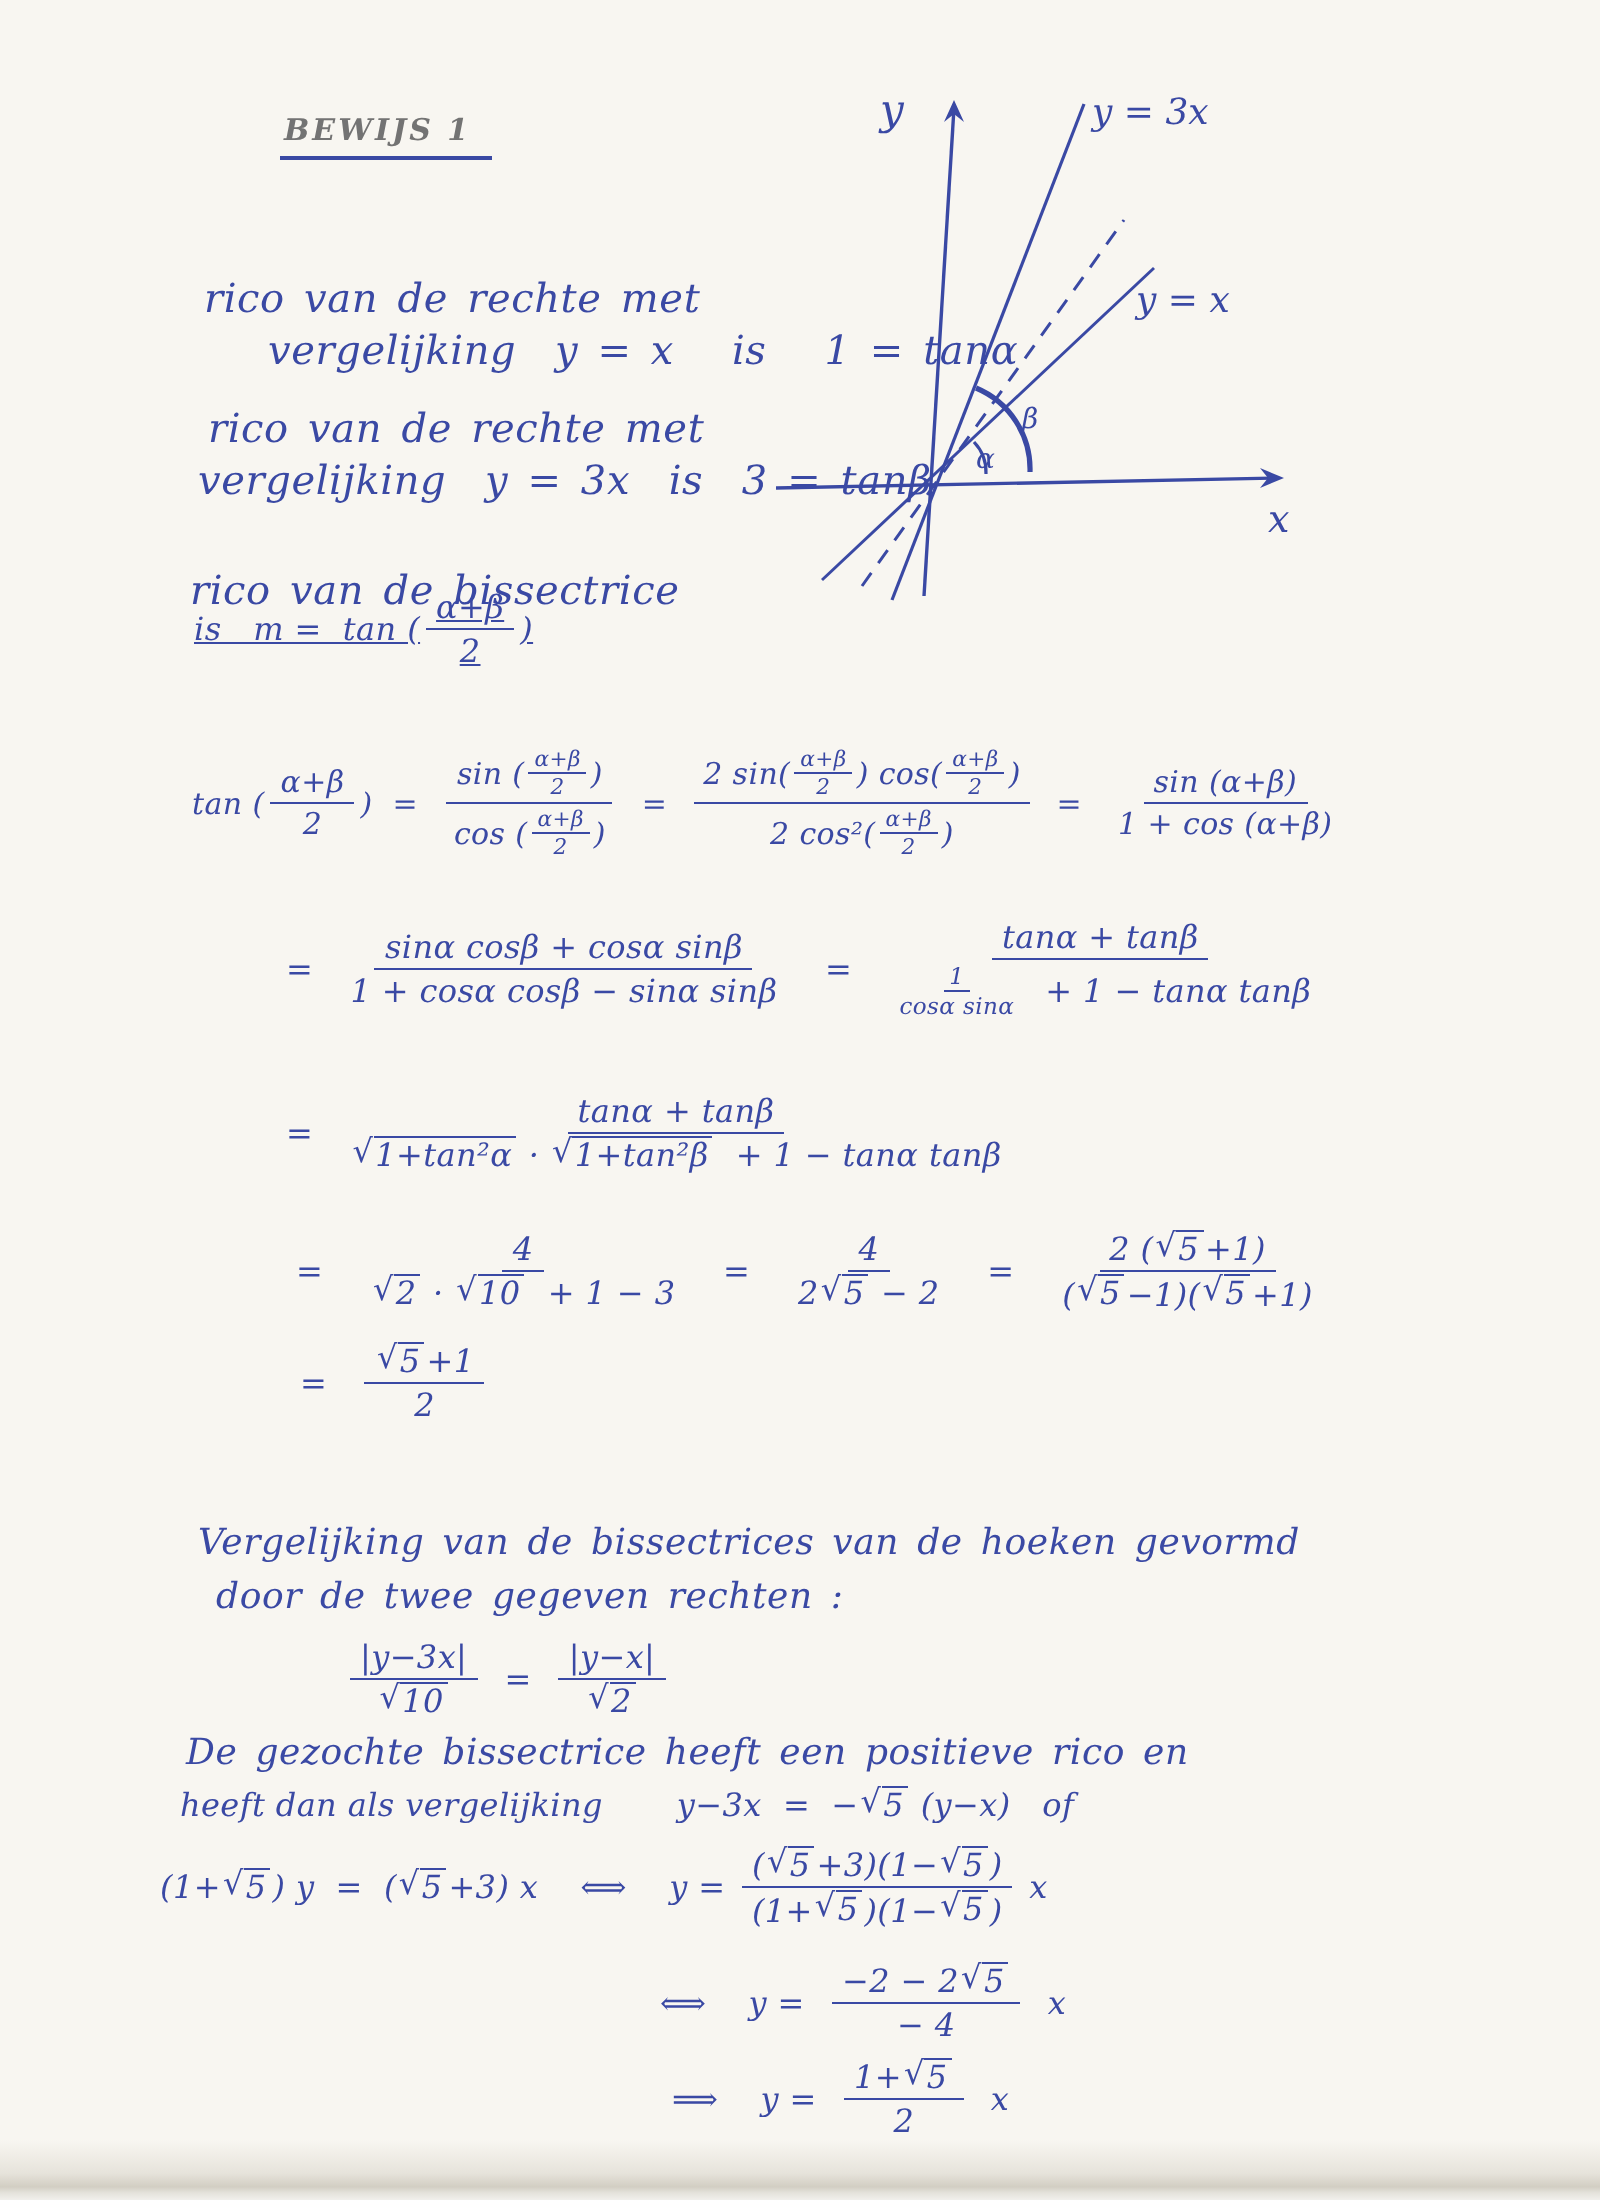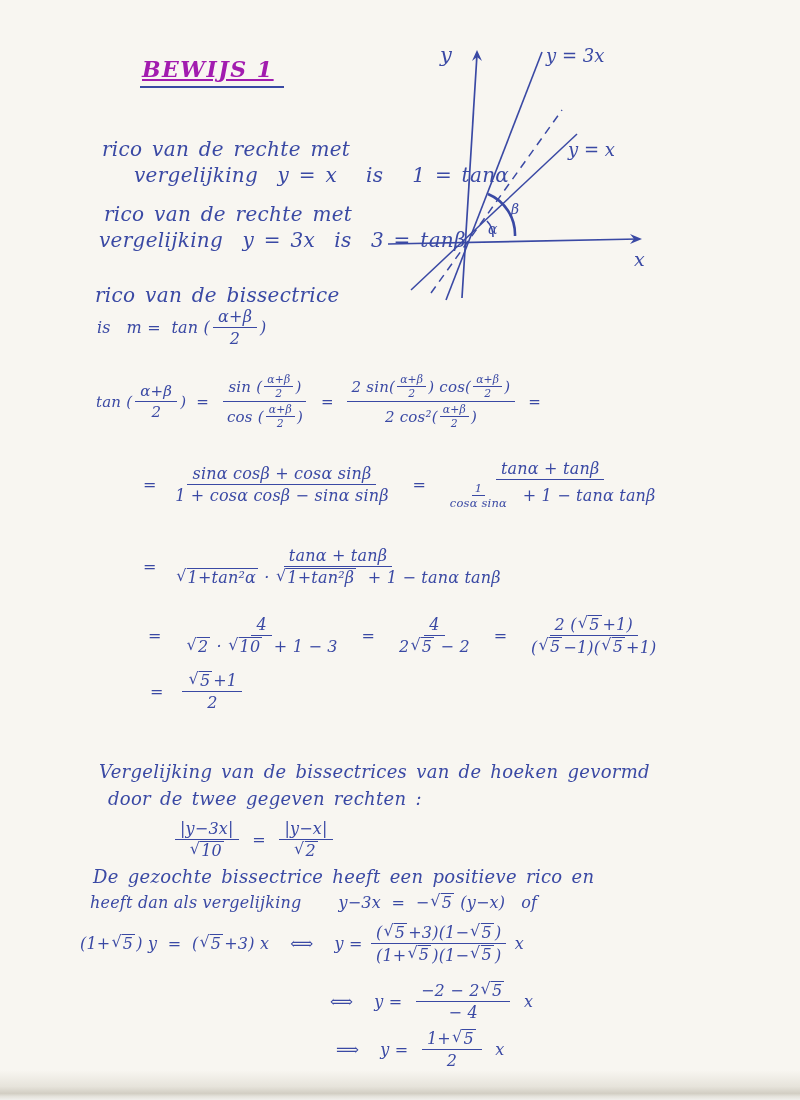--- a/index.html
+++ b/index.html
@@ -16,26 +16,25 @@
     position:absolute;left:0;right:0;bottom:0;height:30px;
     background:linear-gradient(to bottom,
       rgba(216,212,201,0) 0%,
       rgba(216,212,201,0.55) 55%,
       #d2cec3 78%,
       #e4e2db 88%,
       #f1f0ec 100%);
   }
   .title{
     position:absolute;
-    font-size:22px;font-weight:bold;letter-spacing:1.5px;
+    font-size:15px;font-weight:bold;letter-spacing:1.5px;
     border-bottom:2px solid #3a49a4;
     padding:0 10px 4px 2px;
-    color:#a21caf;
+    color:#737373;
     white-space:pre;
-    text-decoration:underline;
   }
   .hw{
     position:absolute;font-size:20px;letter-spacing:0.3px;word-spacing:3px;
     white-space:pre;
   }
   .hw2{font-size:18px;}
   .mline{
     position:absolute;display:flex;align-items:center;
     font-size:15px;letter-spacing:0.2px;
   }
@@ -88,21 +87,21 @@
     <text x="133" y="186" font-size="14">β</text>
   </svg>
 
   <div class="hw" style="left:102px;top:137px;">rico van de rechte met</div>
   <div class="hw" style="left:97px;top:163px;margin-left:37px;">vergelijking  y = x   is   1 = tanα</div>
 
   <div class="hw" style="left:104px;top:202px;">rico van de rechte met</div>
   <div class="hw" style="left:99px;top:228px;">vergelijking  y = 3x  is  3 = tanβ</div>
 
   <div class="hw" style="left:95px;top:283px;">rico van de bissectrice</div>
-  <div class="mline m16" style="left:97px;top:306px;">
+  <div class="mline m16" style="left:97px;top:293px;text-decoration:underline;">
       <span class="mt">is   m =  tan (</span>
       <span class="frac">
         <span class="num">
           <span class="mt">α+β</span>
         </span>
         <span class="den">
           <span class="mt">2</span>
         </span>
       </span>
       <span class="mt">)</span>
@@ -175,20 +174,28 @@
               <span class="mt">α+β</span>
             </span>
             <span class="den">
               <span class="mt">2</span>
             </span>
           </span>
           <span class="mt">)</span>
         </span>
       </span>
       <span class="mt">  =  </span>
+      <span class="frac">
+        <span class="num">
+          <span class="mt">sin (α+β)</span>
+        </span>
+        <span class="den">
+          <span class="mt">1 + cos (α+β)</span>
+        </span>
+      </span>
     </div>
   <div class="mline m16" style="left:143px;top:458px;">
       <span class="mt">=  </span>
       <span class="frac">
         <span class="num">
           <span class="mt">sinα cosβ + cosα sinβ</span>
         </span>
         <span class="den">
           <span class="mt">1 + cosα cosβ − sinα sinβ</span>
         </span>

